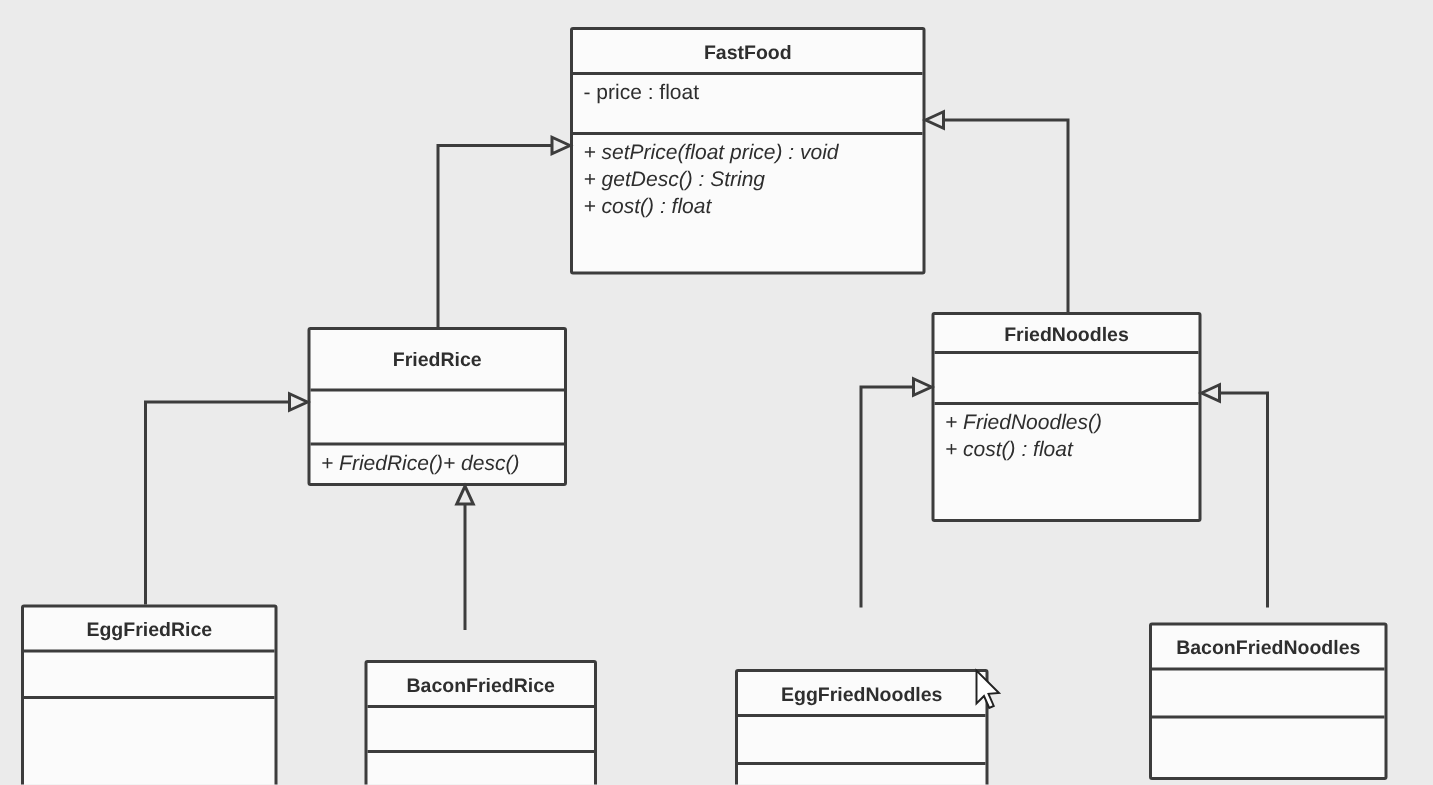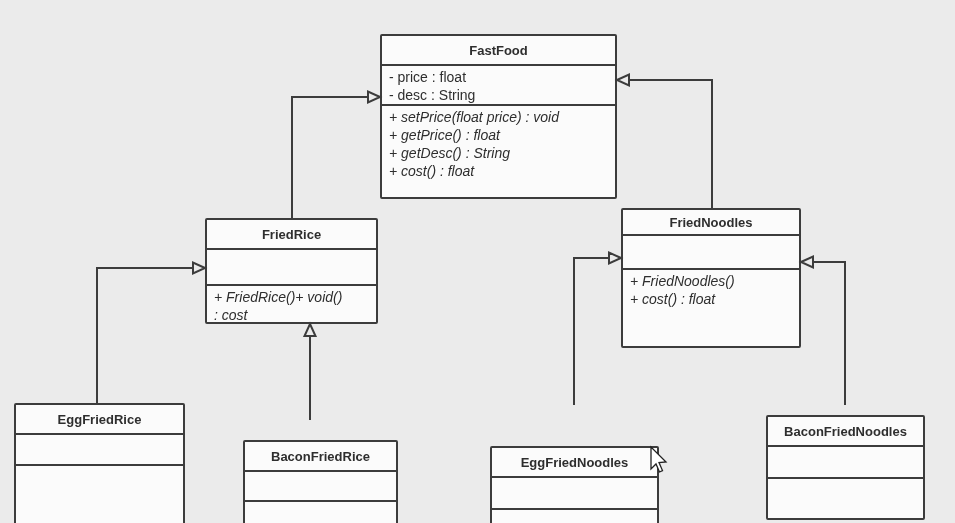--- a/index.html
+++ b/index.html
@@ -74,39 +74,37 @@
       <polygon points="380,97 368,91.5 368,102.5"></polygon>
       <polygon points="617,80 629,74.5 629,85.5"></polygon>
       <polygon points="205,268 193,262.5 193,273.5"></polygon>
       <polygon points="310,324 304.5,336 315.5,336"></polygon>
       <polygon points="621,258 609,252.5 609,263.5"></polygon>
       <polygon points="801,262 813,256.5 813,267.5"></polygon>
     </g>
     <polygon points="651,447 651,469 656,464 659.5,472 662.5,470.6 659,462.6 666,462" fill="#ffffff" stroke="#222222" stroke-width="1.3"></polygon>
   </svg>
 
-  <div class="uml-class" style="left:380px;top:18px;width:237px;height:165px;margin-top:16px;">
+  <div class="uml-class" style="left:380px;top:18px;width:237px;height:165px;">
     <div class="uml-title" style="height:30px">FastFood</div>
     <div class="uml-sec" style="height:40px">
       <div>- price : float</div>
-      <div>- desc : String</div>
     </div>
     <div class="uml-sec last">
       <div>+ setPrice(float price) : void</div>
-      <div>+ getPrice() : float</div>
       <div>+ getDesc() : String</div>
       <div>+ cost() : float</div>
     </div>
   </div>
 
   <div class="uml-class" style="left:205px;top:218px;width:173px;height:106px;">
-    <div class="uml-title" style="height:30px">FriedRice</div>
+    <div class="uml-title" style="height:41px">FriedRice</div>
     <div class="uml-sec" style="height:36px"></div>
     <div class="uml-sec last">
-      <div>+ FriedRice()+ void()</div>
+      <div>+ FriedRice()+ desc()</div>
       <div>: cost</div>
     </div>
   </div>
 
   <div class="uml-class" style="left:621px;top:208px;width:180px;height:140px;">
     <div class="uml-title" style="height:26px">FriedNoodles</div>
     <div class="uml-sec" style="height:34px"></div>
     <div class="uml-sec last">
       <div>+ FriedNoodles()</div>
       <div>+ cost() : float</div>

